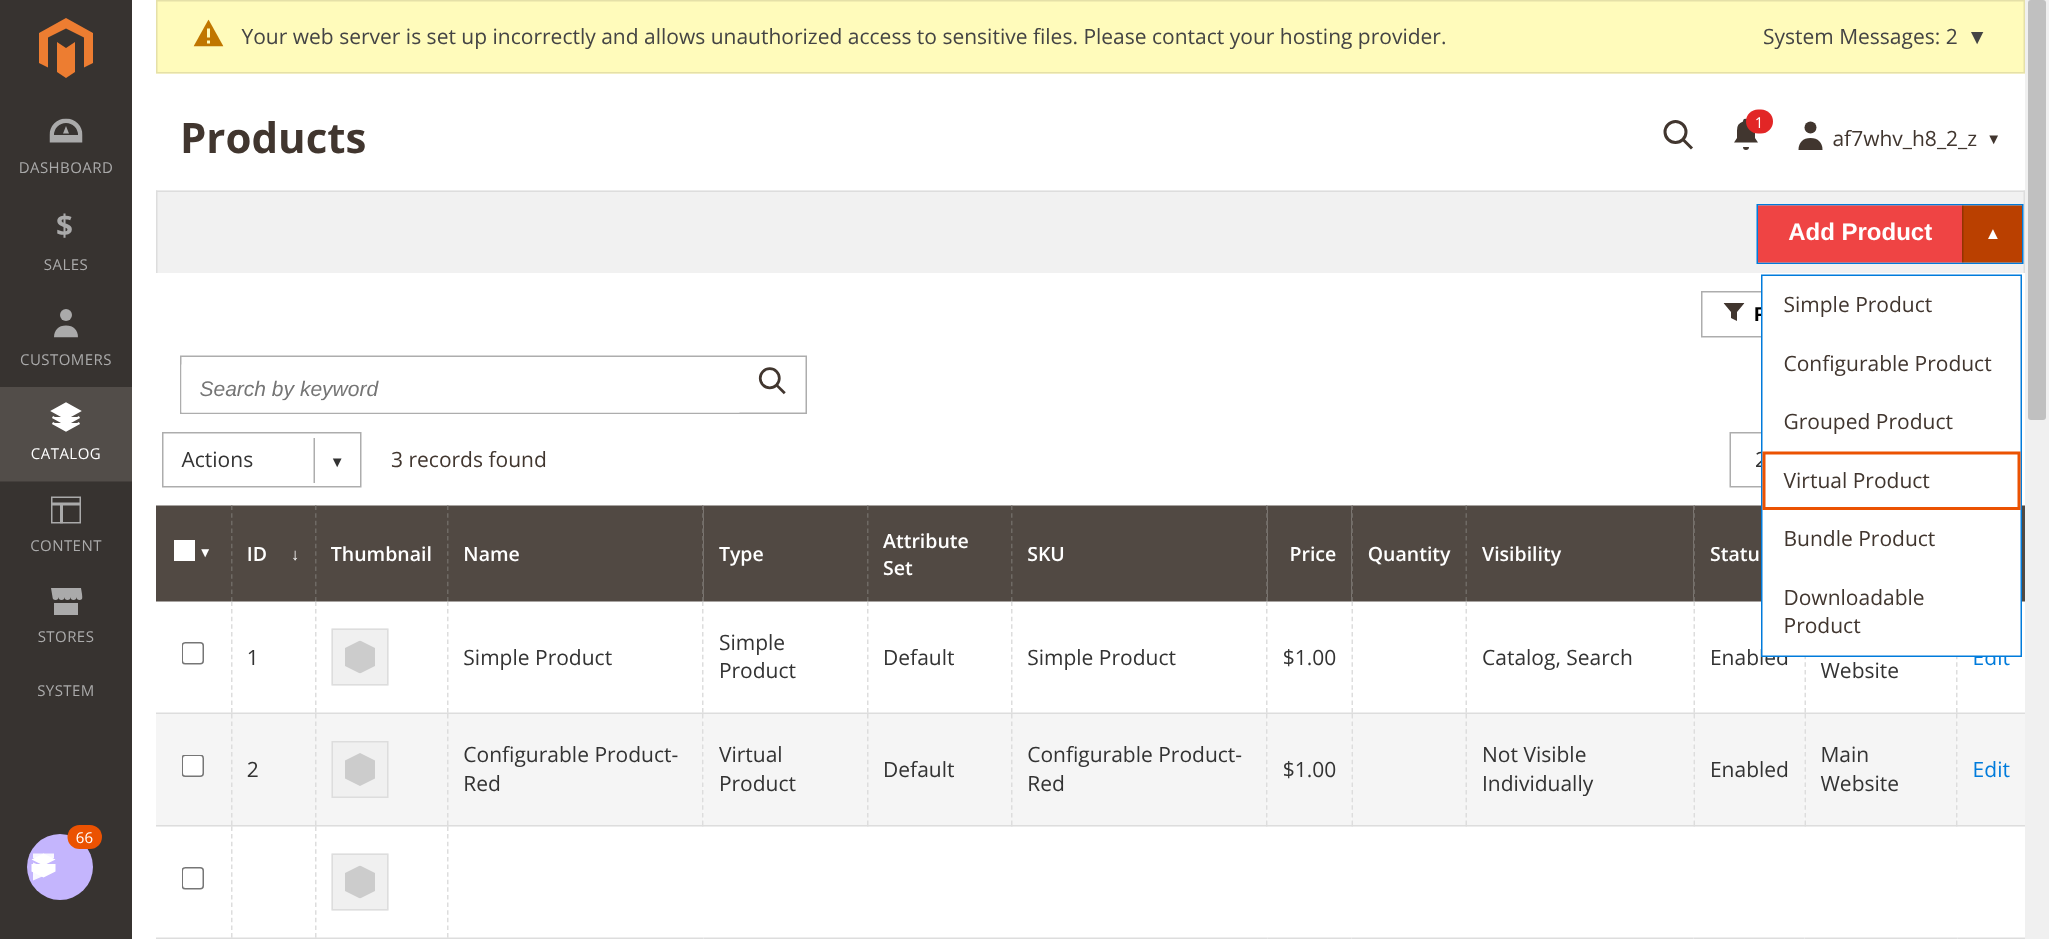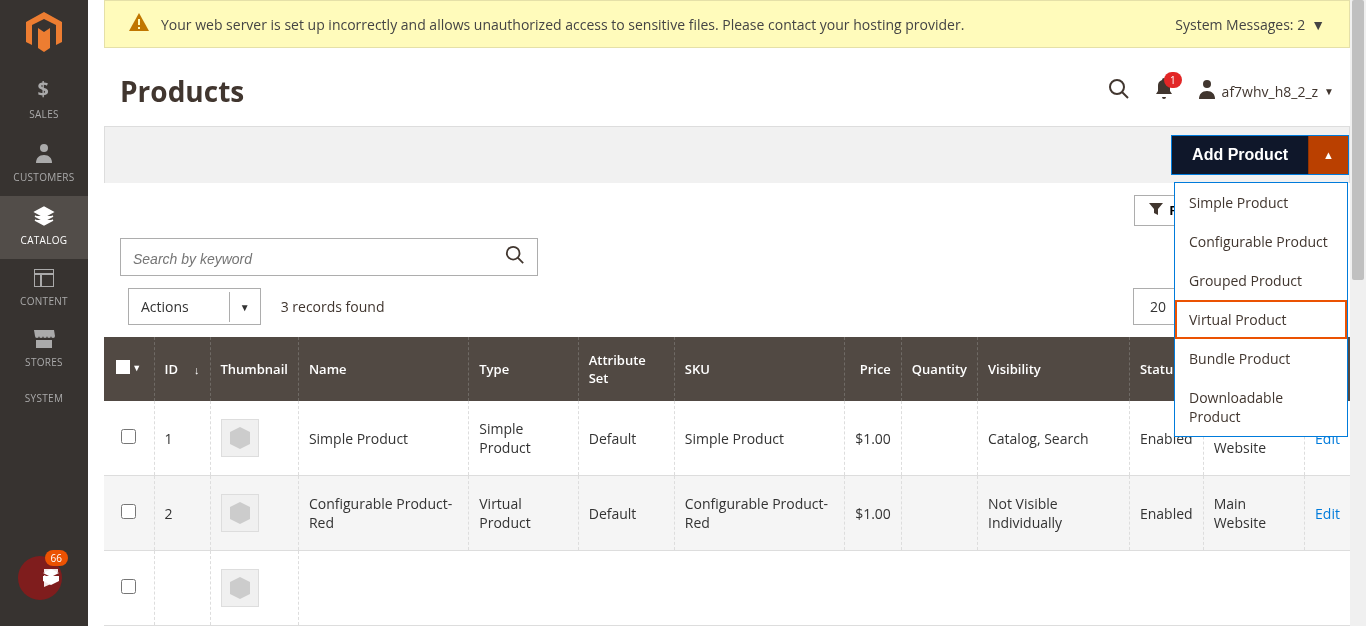--- a/index.html
+++ b/index.html
@@ -16,33 +16,33 @@
 .system-message-left { display: flex; align-items: center; gap: 12px; color: #444; }
 .system-message-right { color: #444; display: flex; align-items: center; gap: 6px; cursor: pointer; }
 .header-row { display: flex; align-items: center; justify-content: space-between; padding: 24px 32px 16px; }
 .page-title { font-size: 28px; font-weight: 700; color: #41362f; }
 .header-actions { display: flex; align-items: center; gap: 24px; }
 .icon-btn { cursor: pointer; position: relative; }
 .notif-badge { position: absolute; top: -6px; right: -8px; background: #e22626; color: #fff; font-size: 10px; border-radius: 10px; padding: 1px 6px; }
 .user-menu { display: flex; align-items: center; gap: 6px; cursor: pointer; color: #41362f; }
 .gray-bar { background: #f1f1f1; height: 60px; margin: 0 16px; border: 1px solid #ddd; border-bottom: none; position: relative; }
 .add-product-wrap { position: absolute; right: 0; top: 8px; display: flex; border: 1px solid #007bdb; }
-.add-product-btn { background: #0f172a; color: #fff; padding: 10px 20px; font-size: 16px; cursor: pointer; border: none; font-weight: 600; }
+.add-product-btn { background: #ef4444; color: #fff; padding: 10px 20px; font-size: 16px; cursor: pointer; border: none; font-weight: 600; }
 .add-product-toggle { background: #ba4000; color: #fff; padding: 10px 14px; cursor: pointer; border: none; border-left: 1px solid rgba(0,0,0,0.2); display: flex; align-items: center; }
 .dropdown { position: absolute; top: 46px; right: 0; background: #fff; border: 1px solid #007bdb; width: 174px; z-index: 100; }
 .dropdown-item { padding: 10px 14px; cursor: pointer; color: #41362f; font-size: 14px; }
 .dropdown-item.highlighted { border: 2px solid #eb5202; padding: 8px 12px; }
 .toolbar { display: flex; align-items: center; gap: 20px; padding: 12px 32px; }
 .filters-btn { border: 1px solid #adadad; background: #fff; padding: 7px 14px; display: flex; align-items: center; gap: 6px; cursor: pointer; margin-left: auto; font-weight:600;}
 .default-view { display: flex; align-items: center; gap: 8px; cursor: pointer; }
 .search-row { display: flex; align-items: center; gap: 20px; padding: 0 32px 12px; }
 .search-box { border: 1px solid #adadad; display: flex; align-items: flex-end; width: 418px; }
 .search-input { border: none; padding: 8px 12px; flex: 1; font-size: 14px; outline: none; font-style: italic; color: #666; }
 .search-icon-btn { padding: 6px 12px; cursor: pointer; }
-.actions-row { display: flex; align-items: center; padding: 0 40px 12px; gap: 20px; }
+.actions-row { display: flex; align-items: center; padding: 0 20px 12px; gap: 20px; }
 .actions-select { border: 1px solid #adadad; display: flex; align-items: center; }
 .actions-select-label { padding: 8px 40px 8px 12px; }
 .actions-select-toggle { border-left: 1px solid #adadad; padding: 8px 10px; cursor: pointer; }
 .records-found { color: #41362f; }
 .pager { margin-left: auto; display: flex; align-items: center; gap: 12px; }
 .pager-size { border: 1px solid #adadad; display: flex; align-items: center; }
 .pager-size-val { padding: 8px 16px; }
 .pager-size-toggle { border-left: 1px solid #adadad; padding: 8px 10px; cursor: pointer; background:#f8f8f8;}
 .pager-nav { display: flex; align-items: center; gap: 0; }
 .pager-btn { border: 1px solid #ccc; background: #f0f0f0; padding: 8px 12px; cursor: pointer; color:#999;}
@@ -54,35 +54,41 @@
 tbody tr { border-bottom: 1px solid #ddd; }
 tbody tr:nth-child(even) { background: #f5f5f5; }
 td { padding: 18px 10px; vertical-align: middle; border-right: 1px dashed #ddd; font-size: 14px; }
 td:last-child { border-right: none; }
 .checkbox-cell { width: 50px; text-align: center; }
 .thumb { width: 38px; height: 38px; background: #f0f0f0; border: 1px solid #ddd; display: flex; align-items: center; justify-content: center; color: #ccc; }
 .edit-link { color: #007bdb; cursor: pointer; }
 .id-col { display: flex; align-items: center; gap: 16px; text-align: right; }
 .scrollbar { position: absolute; right: 0; top: 0; bottom: 0; width: 16px; background: #f0f0f0; }
 .scrollbar-thumb { position: absolute; left: 2px; right: 2px; top: 0; height: 280px; background: #c0c0c0; border-radius: 2px; }
-.floating-badge { position: absolute; left: 18px; bottom: 26px; width: 44px; height: 44px; border-radius: 50%; background: #7f1d1d; display: flex; align-items: center; justify-content: flex-end; color: #fff; }
+.floating-badge { position: absolute; left: 18px; bottom: 26px; width: 44px; height: 44px; border-radius: 50%; background: #c4b5fd; display: flex; align-items: center; justify-content: flex-start; color: #fff; }
 .floating-badge-count { position: absolute; top: -6px; right: -6px; background: #eb5202; color: #fff; font-size: 10px; border-radius: 10px; padding: 1px 6px; }
 .th-checkbox { display:inline-flex; align-items:center; gap:2px;}
 .th-checkbox-box { width:14px; height:14px; border:1px solid #fff; background:#fff;}
 input[type=checkbox]{width:15px;height:15px;}
 </style>
 </head>
 <body>
 
 <div class="app">
   <div class="sidebar">
     <div class="sidebar-logo">
       <svg width="36" height="40" viewBox="0 0 36 40">
           <path fill="#ed7d31" d="M18 0 L36 10 L36 30 L30 33 L30 13 L18 7 L6 13 L6 33 L0 30 L0 10 Z M12 16 L12 36 L18 40 L24 36 L24 16 L18 20 Z"></path>
         </svg>
+    </div>
+    <div class="sidebar-item">
+      <span class="icon"><svg width="22" height="18" viewBox="0 0 22 18">
+            <path fill="#aaa" d="M11 0a11 11 0 0 0-11 11v5h22v-5A11 11 0 0 0 11 0zm0 3a8 8 0 0 1 8 8H3a8 8 0 0 1 8-8zm0 2l-2 5h4z"></path>
+          </svg></span>
+      <span class="sidebar-item-label">DASHBOARD</span>
     </div>
     <div class="sidebar-item">
       <span class="icon"><svg width="18" height="22" viewBox="0 0 12 20">
             <text x="0" y="16" fill="#aaa" font-size="18" font-weight="bold">$</text>
           </svg></span>
       <span class="sidebar-item-label">SALES</span>
     </div>
     <div class="sidebar-item">
       <span class="icon"><svg width="16" height="20" viewBox="0 0 16 20">
             <circle cx="8" cy="5" r="4" fill="#aaa"></circle>

